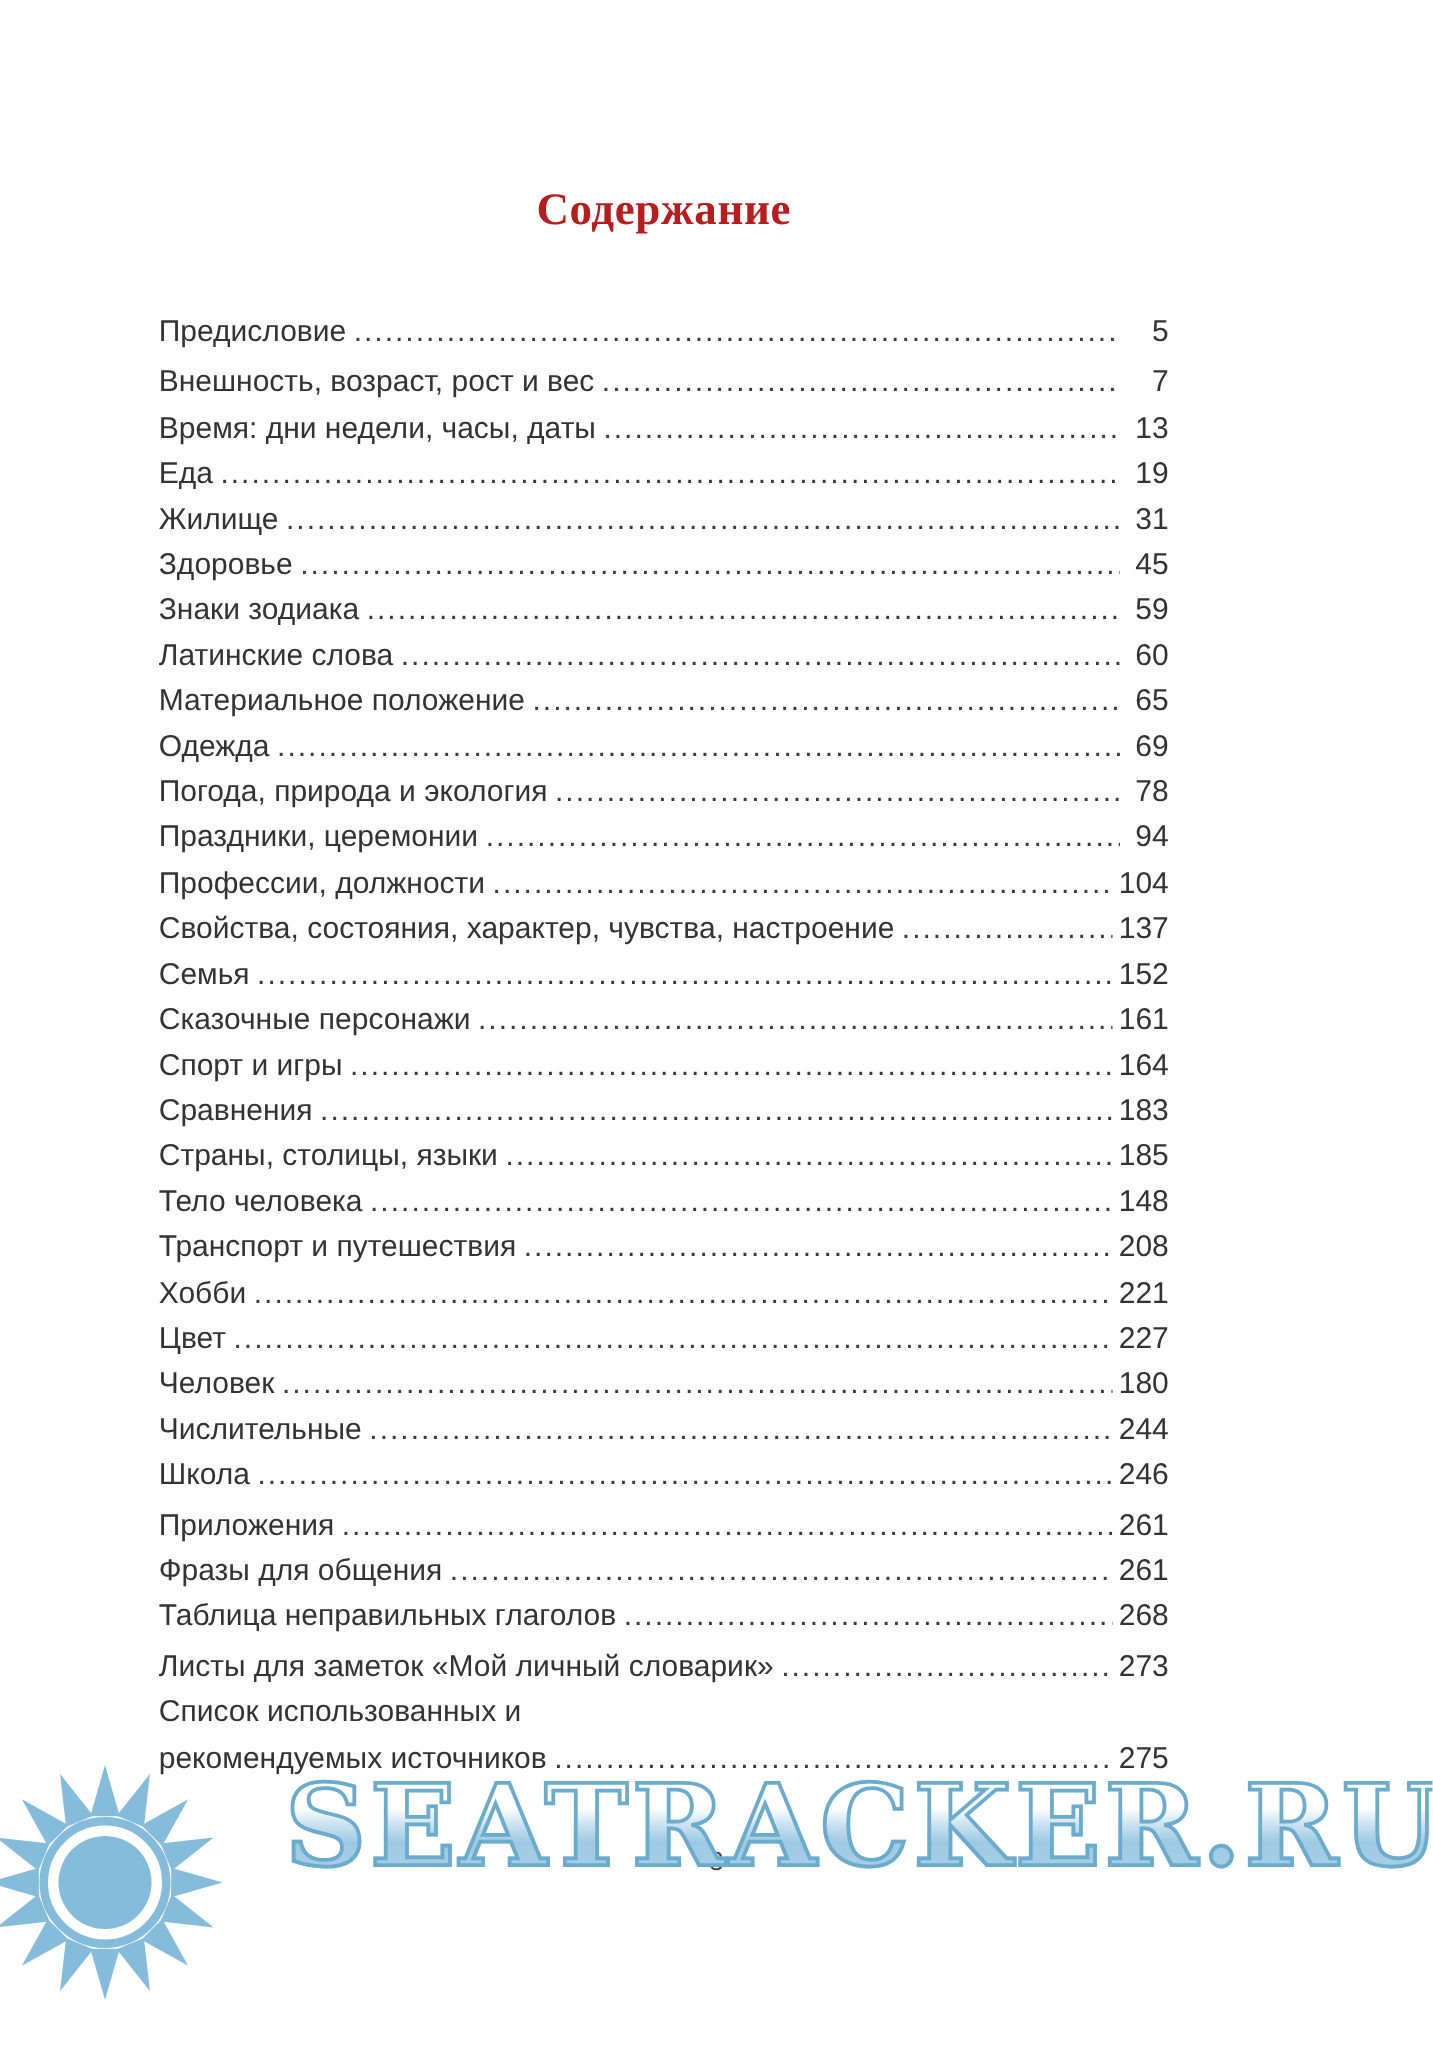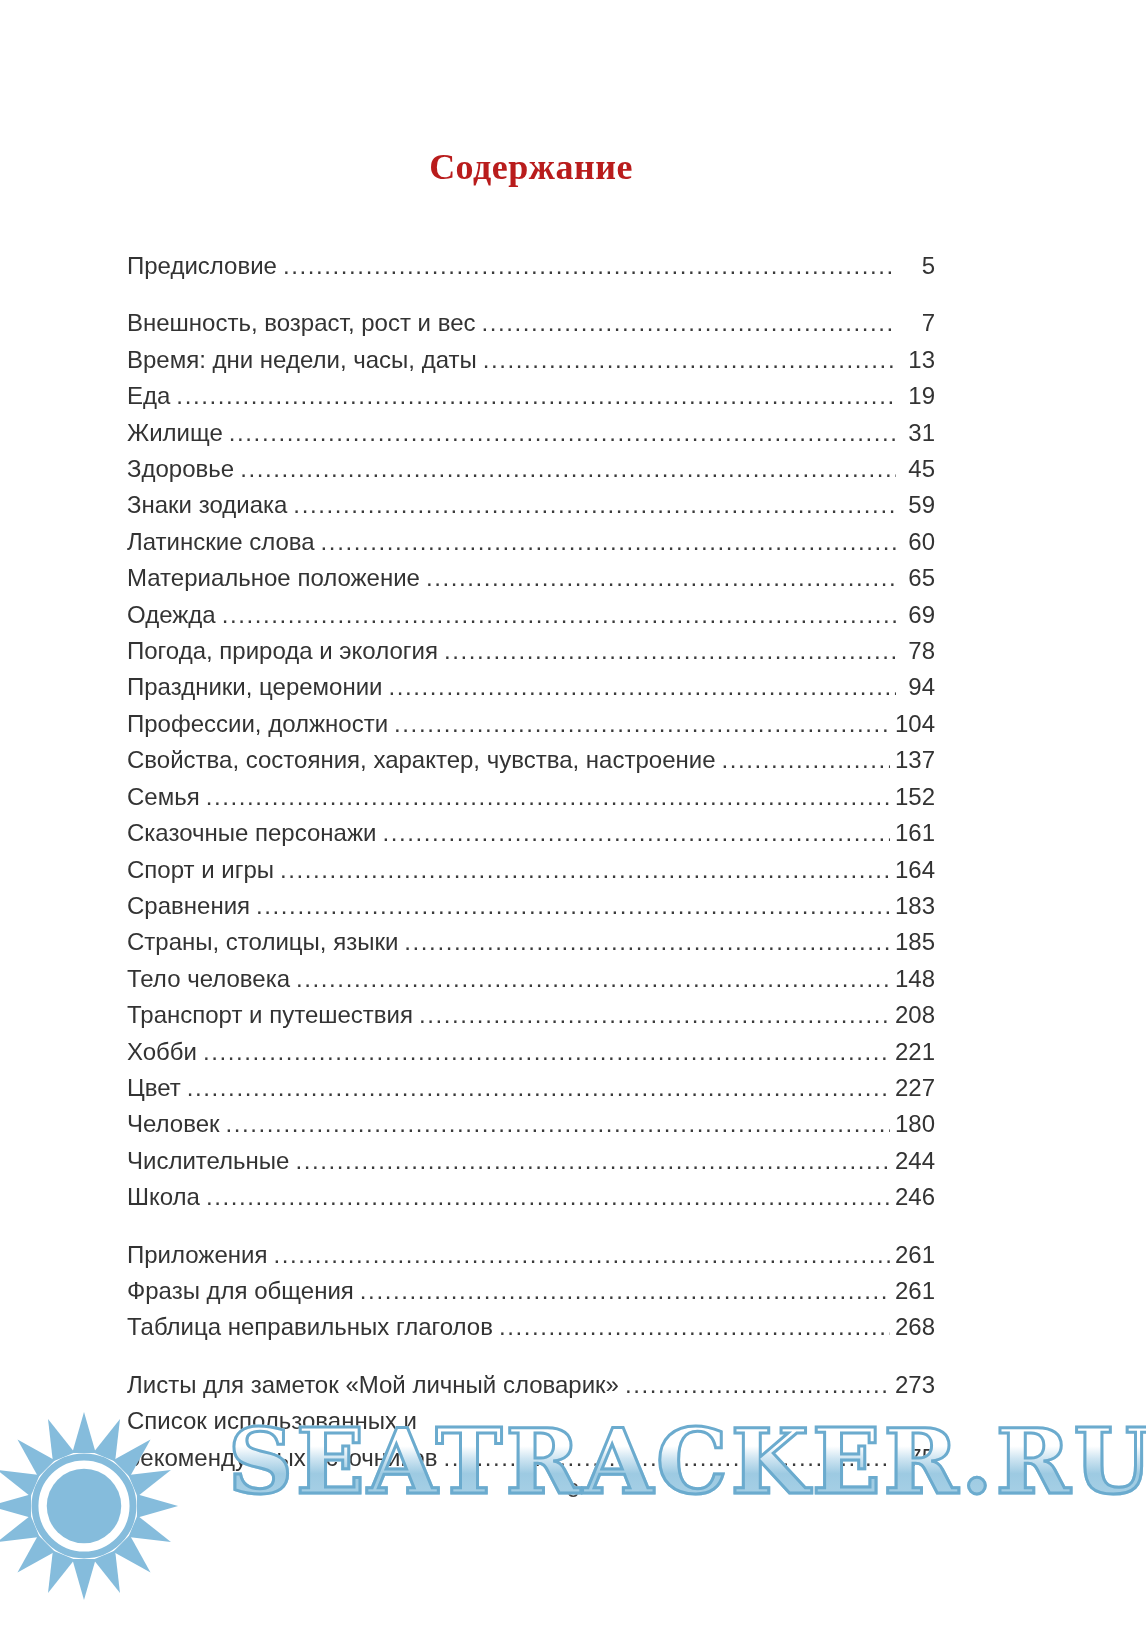--- a/index.html
+++ b/index.html
@@ -20,21 +20,21 @@
   }
   .doc-title {
     font-family: "Liberation Serif", serif;
     font-size: 36px;
     font-weight: 700;
     color: #b91c1c;
     text-align: center;
     margin: 0 0 60px 0;
     letter-spacing: 0.5px;
   }
-  .toc-section { margin-top: 21px; }
+  .toc-section { margin-top: 4px; }
   .toc-section:first-child { margin-top: 0; }
   .toc-row {
     display: flex;
     align-items: flex-start;
     font-size: 24px;
     line-height: 36.4px;
     color: #333333;
   }
   .toc-title { white-space: nowrap; }
   .toc-dots {

